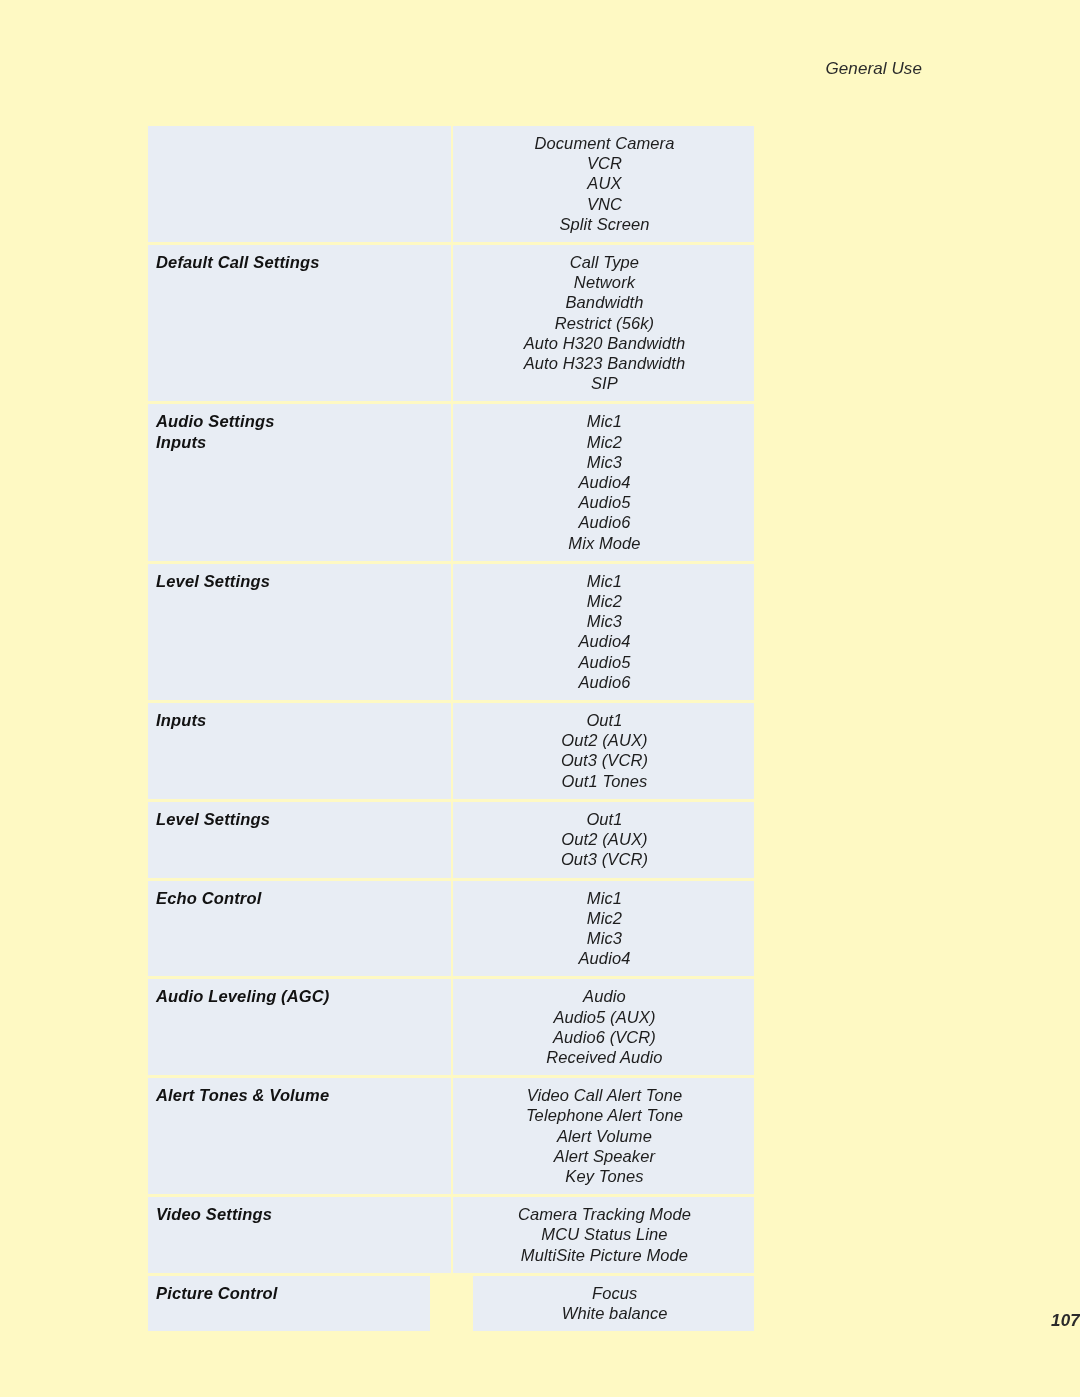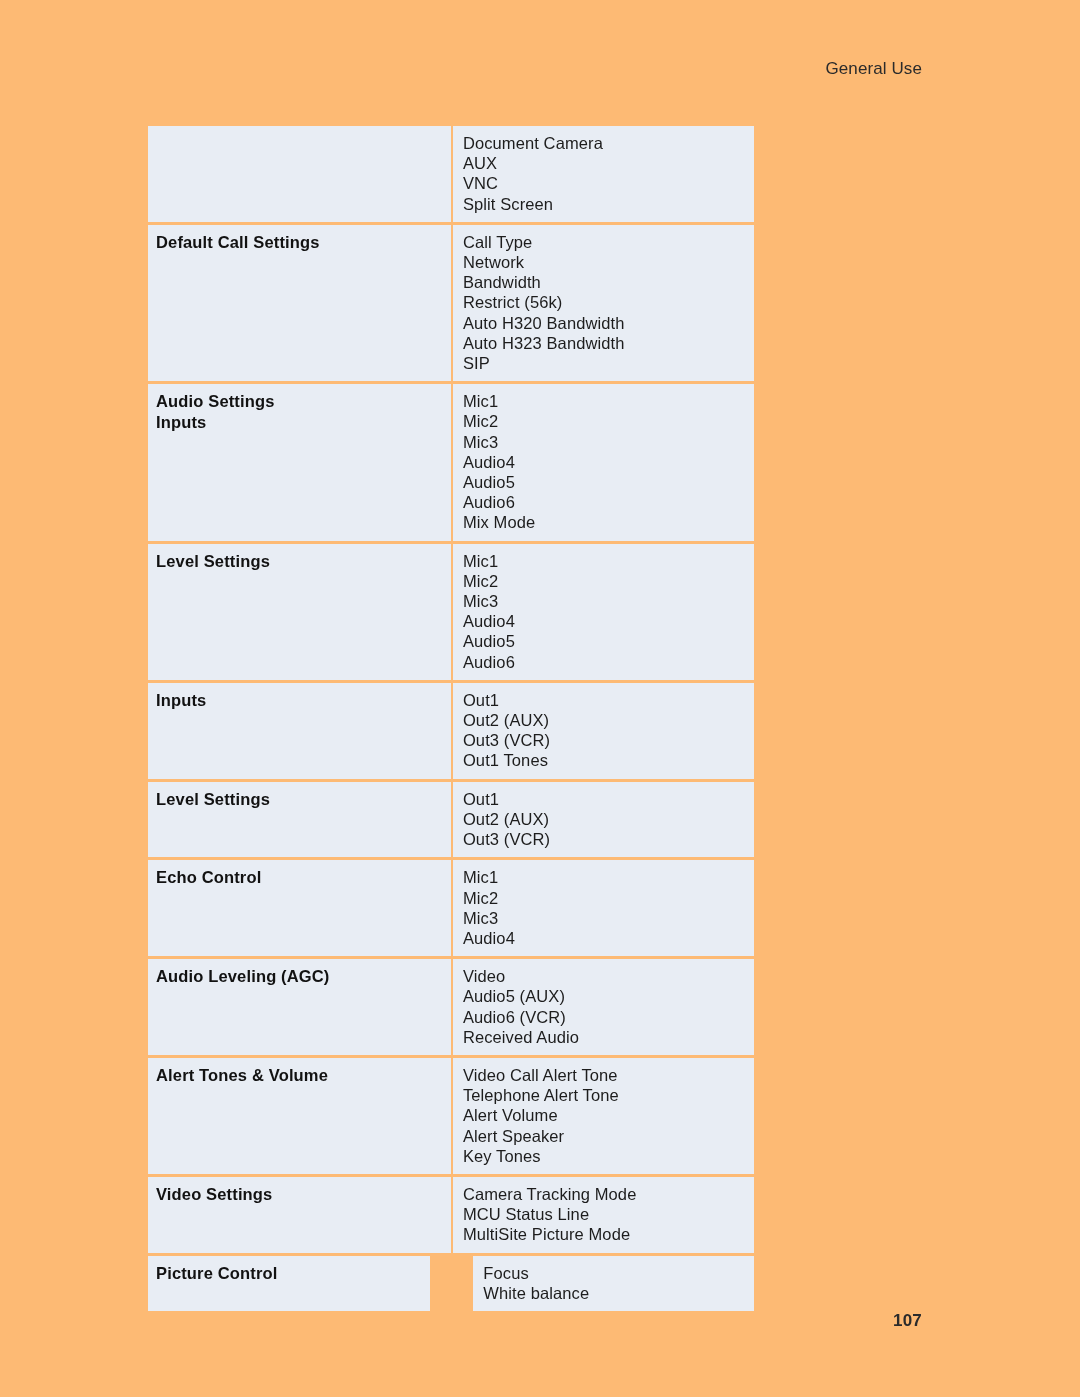--- a/index.html
+++ b/index.html
@@ -14,22 +14,23 @@
     font-family: "Liberation Sans", sans-serif;
     color: #1a1a1a;
     -webkit-font-smoothing: antialiased;
   }
 
   .page {
     position: absolute;
     inset: 0;
     width: 1080px;
     height: 1397px;
-    background: #fdba74;
+    background: #fef9c3;
     overflow: hidden;
+    font-style: italic;
   }
 
   
   .running-header {
     position: absolute;
     top: 58px;
     right: 0;
     width: 1080px;
     padding-right: 158px;
     box-sizing: border-box;
@@ -67,20 +68,21 @@
 
   .cell-label {
     width: 323px;
     margin-right: 2px;
     padding: 7px 10px 8px 8px;
   }
 
   .cell-items {
     width: 321px;
     padding: 7px 8px 8px 10px;
+    text-align: center;
   }
 
   .label-line {
     font-size: 16.5px;
     line-height: 21px;
     font-weight: bold;
     color: #121212;
     letter-spacing: .15px;
     white-space: nowrap;
   }
@@ -97,21 +99,20 @@
   .cell-empty-spacer {
     min-height: 1px;
   }
 
   
   .page-number {
     position: absolute;
     top: 1310px;
     right: 0;
     width: 1080px;
-    padding-right: 158px;
     box-sizing: border-box;
     text-align: right;
     font-size: 17px;
     line-height: 22px;
     color: #2b2b2b;
     font-weight: bold;
     letter-spacing: .2px;
   }
 </style>
 </head>
@@ -122,20 +123,21 @@
   <div class="running-header">General Use</div>
 
   <div class="settings-table">
 
   <div class="row">
         <div class="cell cell-label">
           <div class="label-line cell-empty-spacer">&nbsp;</div>
         </div>
         <div class="cell cell-items">
           <div class="item-line">Document Camera</div>
+          <div class="item-line">VCR</div>
           <div class="item-line">AUX</div>
           <div class="item-line">VNC</div>
           <div class="item-line">Split Screen</div>
         </div>
       </div>
       <div class="row">
         <div class="cell cell-label">
           <div class="label-line">Default Call Settings</div>
         </div>
         <div class="cell cell-items">
@@ -206,21 +208,21 @@
           <div class="item-line">Mic2</div>
           <div class="item-line">Mic3</div>
           <div class="item-line">Audio4</div>
         </div>
       </div>
       <div class="row">
         <div class="cell cell-label">
           <div class="label-line">Audio Leveling (AGC)</div>
         </div>
         <div class="cell cell-items">
-          <div class="item-line">Video</div>
+          <div class="item-line">Audio</div>
           <div class="item-line">Audio5 (AUX)</div>
           <div class="item-line">Audio6 (VCR)</div>
           <div class="item-line">Received Audio</div>
         </div>
       </div>
       <div class="row">
         <div class="cell cell-label">
           <div class="label-line">Alert Tones &amp; Volume</div>
         </div>
         <div class="cell cell-items">

